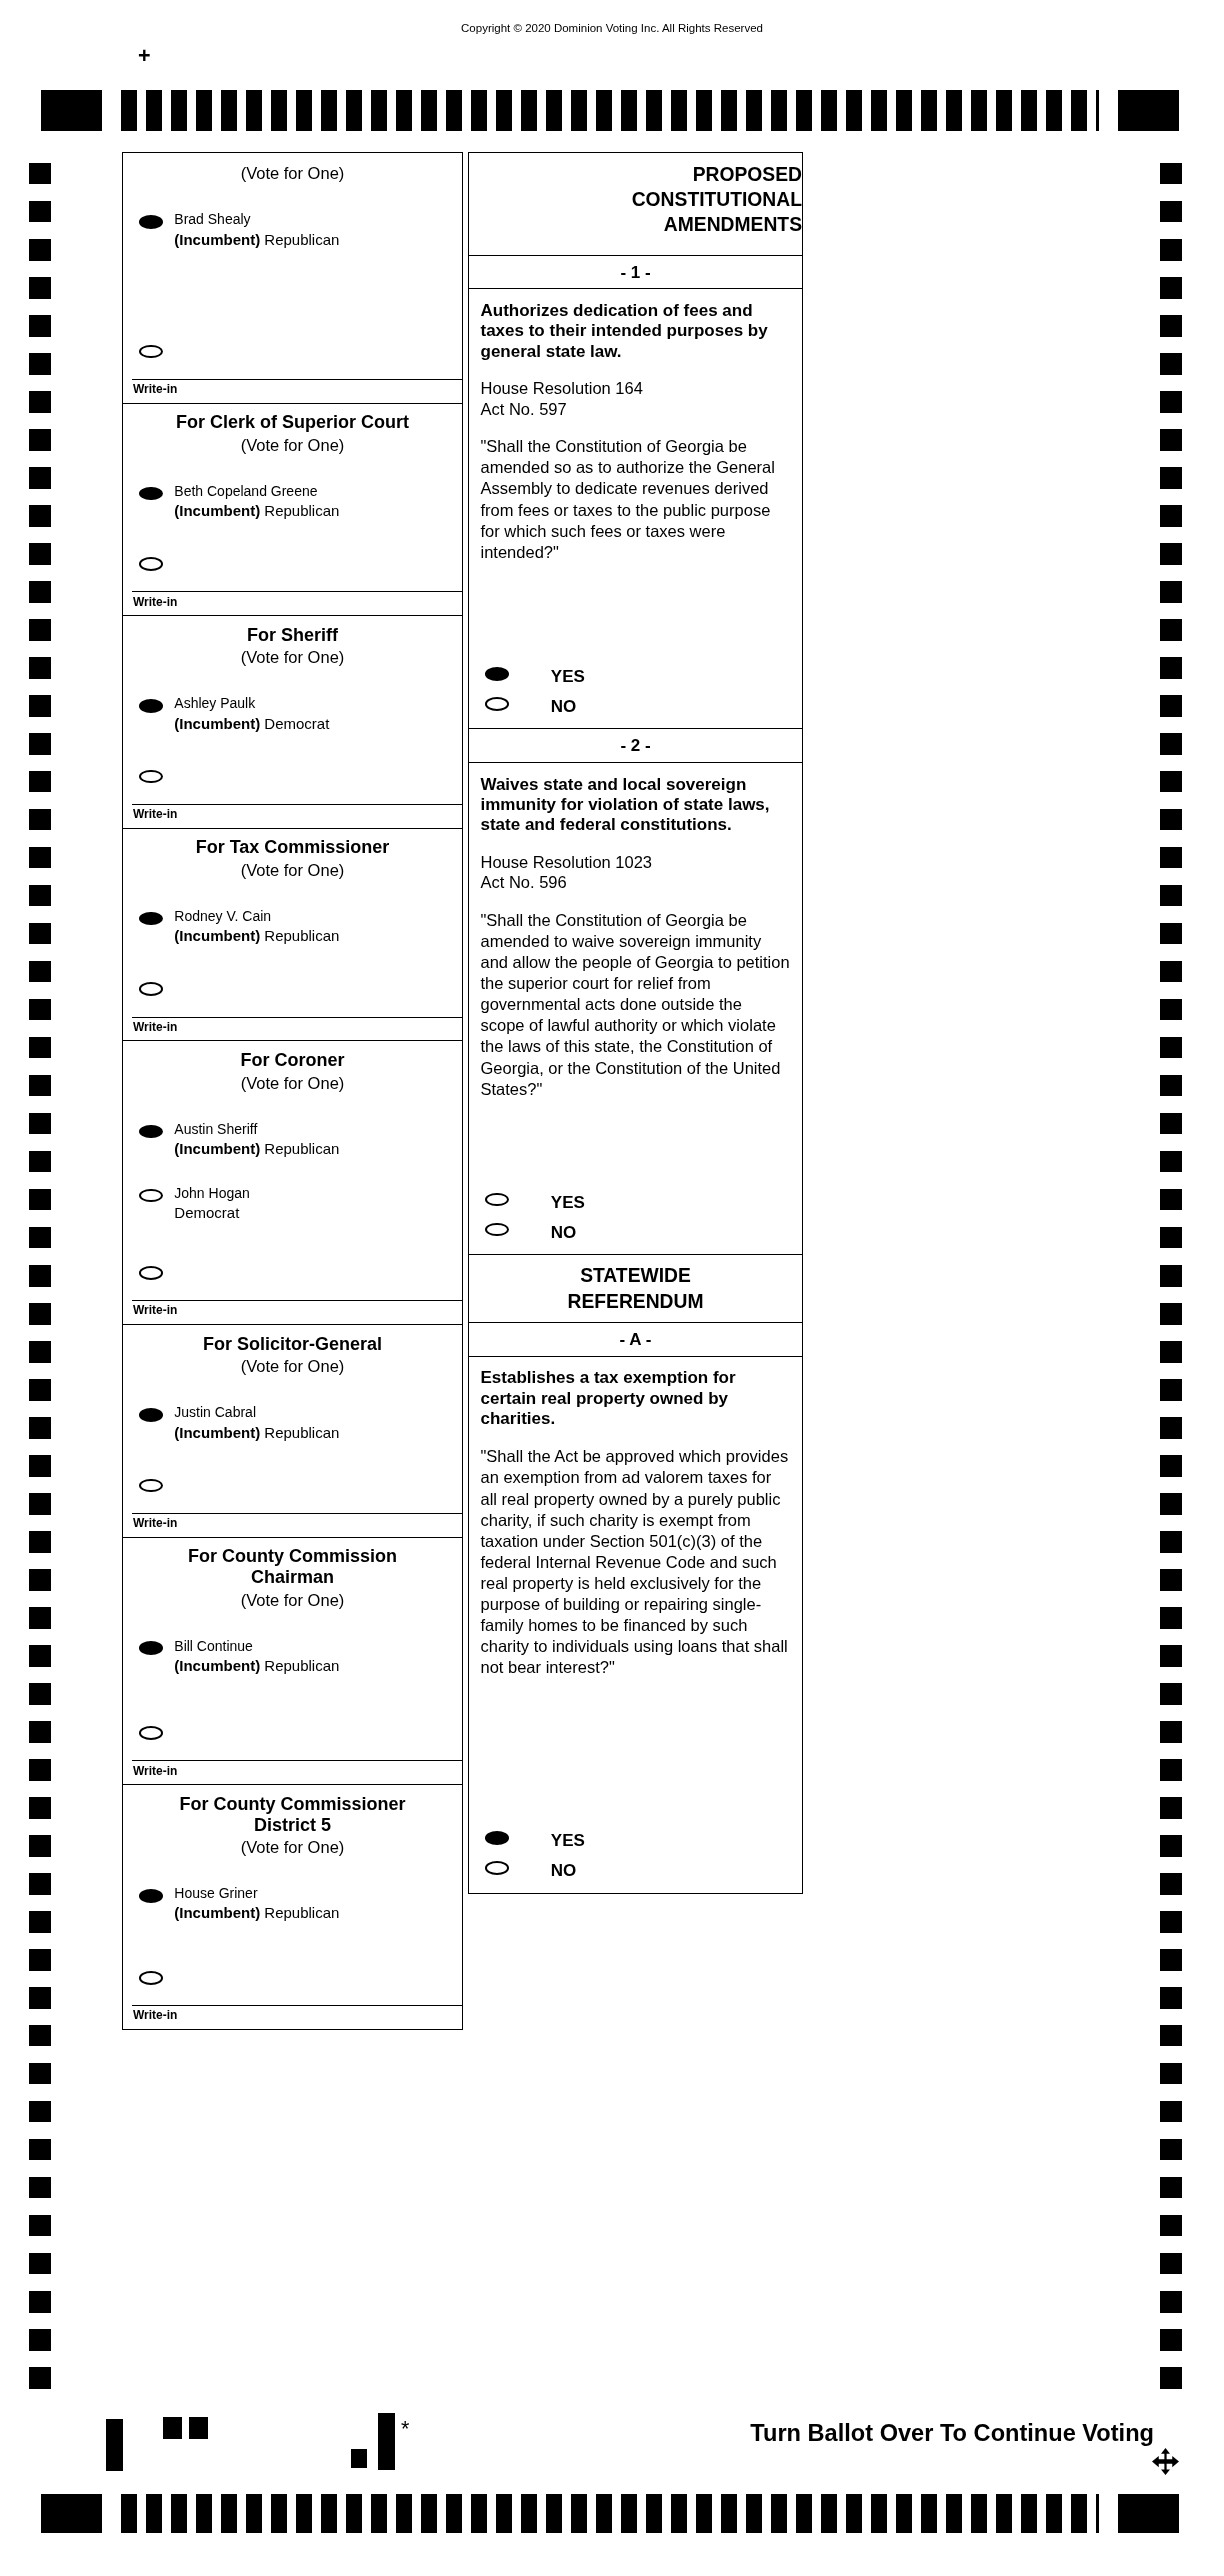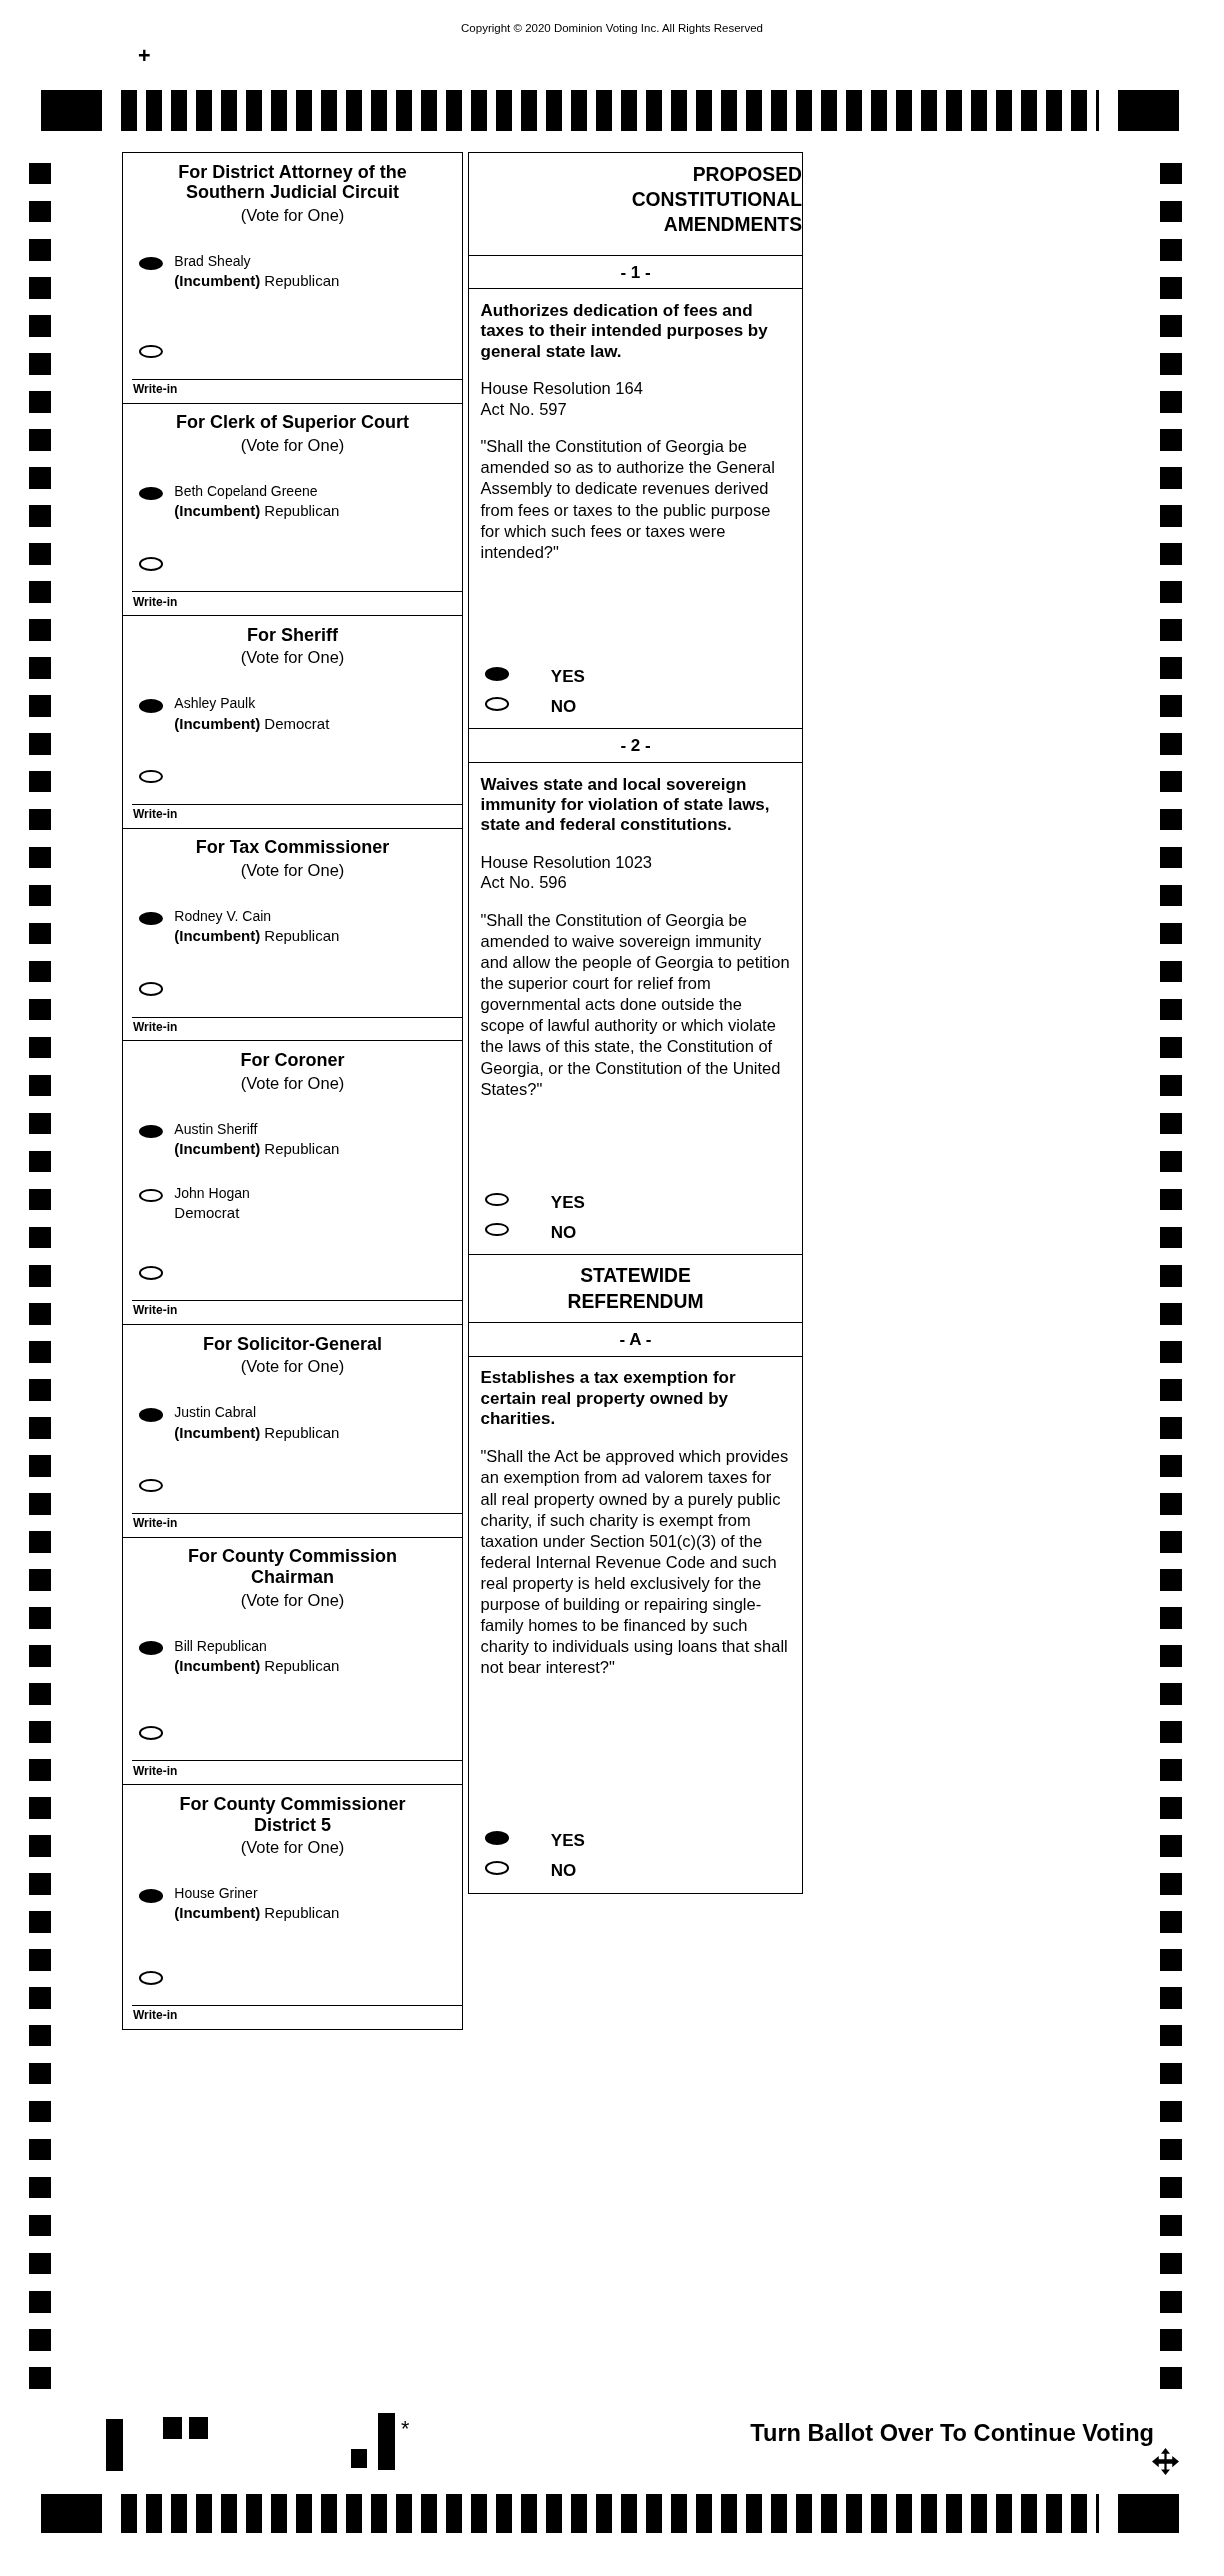--- a/index.html
+++ b/index.html
@@ -101,22 +101,20 @@
   <div class="timing-bars"></div>
   <div class="timing-block"></div>
 </div>
 <div class="timing-col left"></div>
 <div class="timing-col right"></div>
 
 <section class="contests-column">
 
   <div class="contest c1">
     <div class="contest-header">
-      <div class="contest-title">For District Attorney of the
-Southern Judicial Circuit</div>
       <div class="contest-instruction">(Vote for One)</div>
     </div>
     <div class="candidate-row">
       <span class="bubble filled"></span>
       <span class="cand-info">
         <span class="cand-name">Brad Shealy</span>
         <span class="cand-sub"><span class="cand-qual">(Incumbent)</span> <span>Republican</span></span>
       </span>
     </div>
     <div class="writein-group">
@@ -242,21 +240,21 @@
 
   <div class="contest c7">
     <div class="contest-header">
       <div class="contest-title">For County Commission
 Chairman</div>
       <div class="contest-instruction">(Vote for One)</div>
     </div>
     <div class="candidate-row">
       <span class="bubble filled"></span>
       <span class="cand-info">
-        <span class="cand-name">Bill Republican</span>
+        <span class="cand-name">Bill Continue</span>
         <span class="cand-sub"><span class="cand-qual">(Incumbent)</span> <span>Republican</span></span>
       </span>
     </div>
     <div class="writein-group">
       <div class="writein-bubble-row">
         <span class="bubble"></span>
       </div>
       <div class="writein-rule"></div>
       <div class="writein-label">Write-in</div>
     </div>

